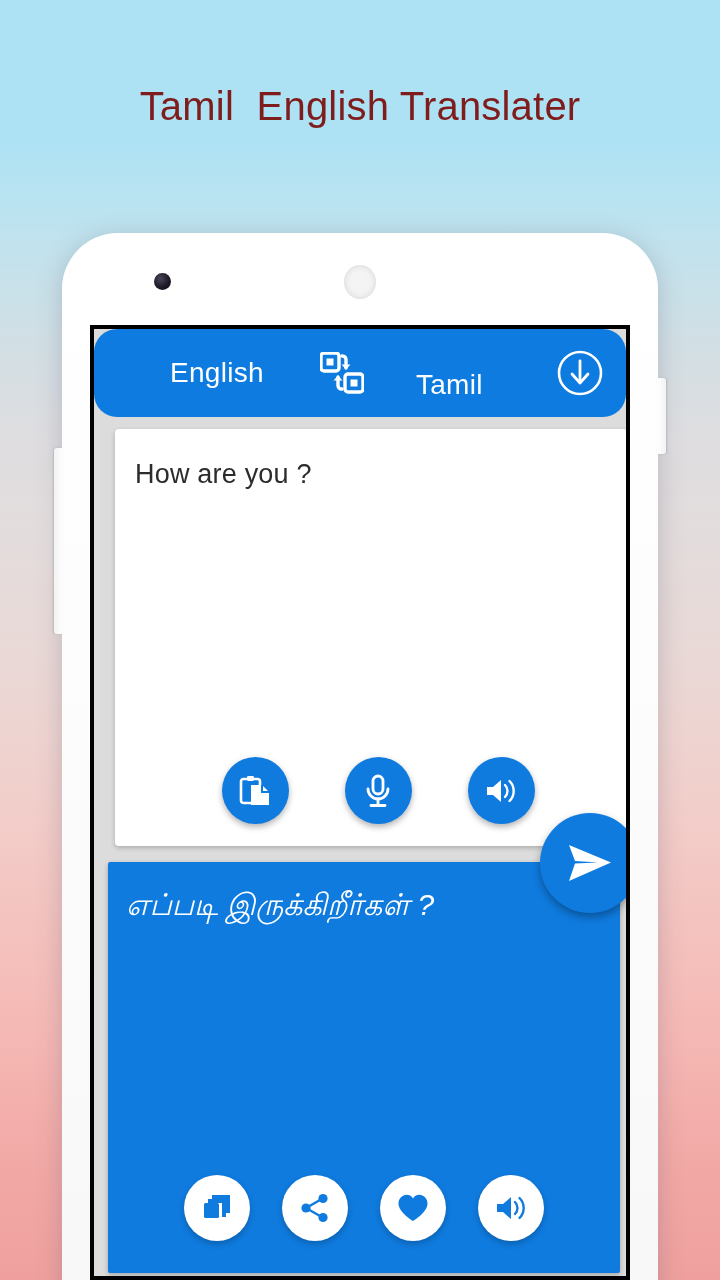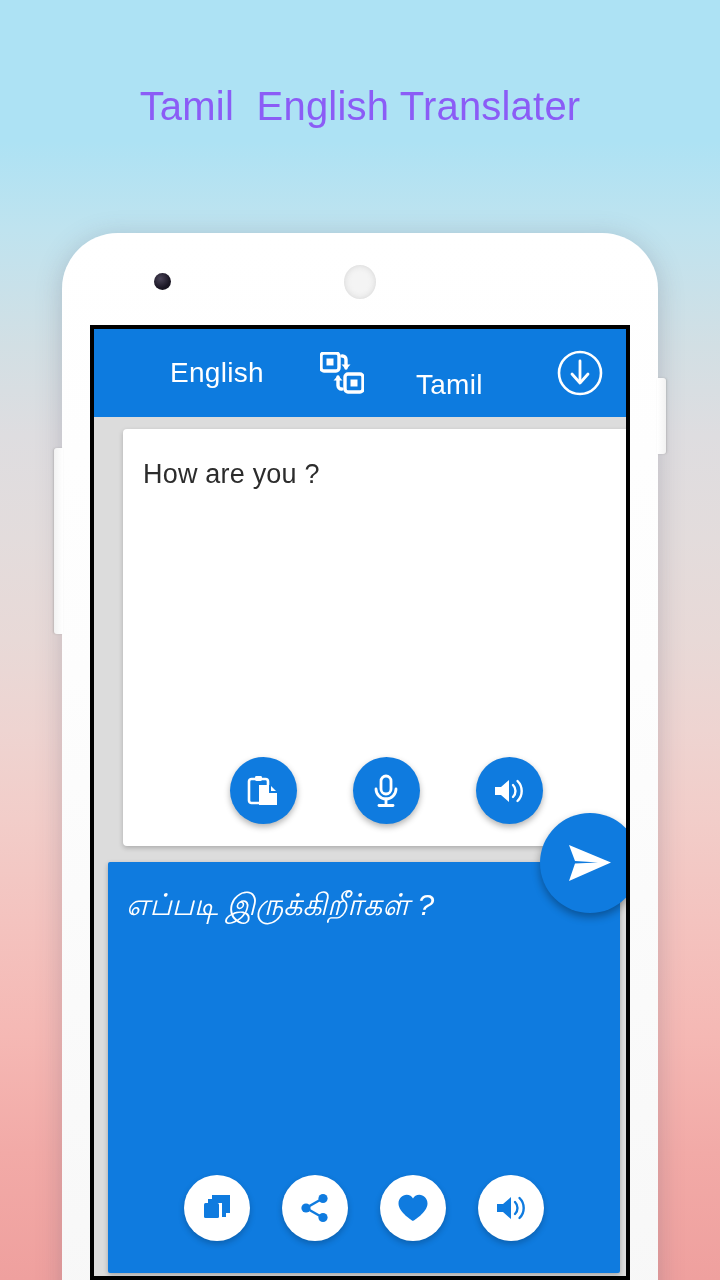--- a/index.html
+++ b/index.html
@@ -32,21 +32,21 @@
   
   .page-title {
     position: absolute;
     top: 84px;
     left: 0;
     width: 720px;
     text-align: center;
     font-size: 40px;
     font-weight: 400;
     letter-spacing: 0.2px;
-    color: #8b5cf6;
+    color: #7f1d1d;
     white-space: pre;
   }
 
   
   .phone {
     position: absolute;
     left: 62px;
     top: 233px;
     width: 596px;
     height: 1100px;
@@ -118,20 +118,21 @@
     overflow: hidden;
   }
 
   
   .appbar {
     position: relative;
     height: 88px;
     background: #0d7bdf;
     display: flex;
     align-items: center;
+    border-radius: 23px;
   }
 
   .lang-label {
     color: #ffffff;
     font-size: 28px;
     font-weight: 400;
     letter-spacing: 0.3px;
   }
 
   .lang-source { margin-left: 76px; }
@@ -152,21 +153,21 @@
     width: 52px;
     height: 52px;
     display: flex;
     align-items: center;
     justify-content: center;
   }
 
   
   .card-input {
     position: absolute;
-    left: 29px;
+    left: 21px;
     top: 100px;
     width: 512px;
     height: 417px;
     background: #ffffff;
     border-radius: 4px;
     box-shadow: 0 2px 5px rgba(0,0,0,0.22);
   }
 
   .input-text {
     position: absolute;

